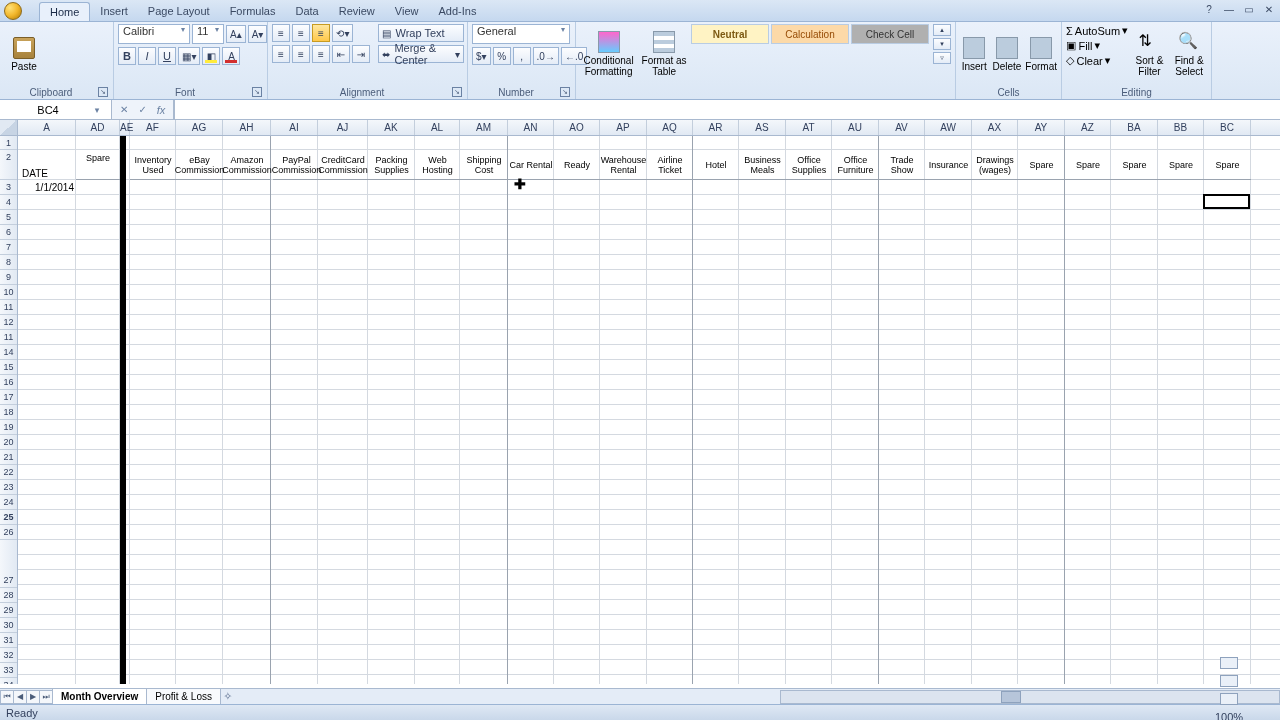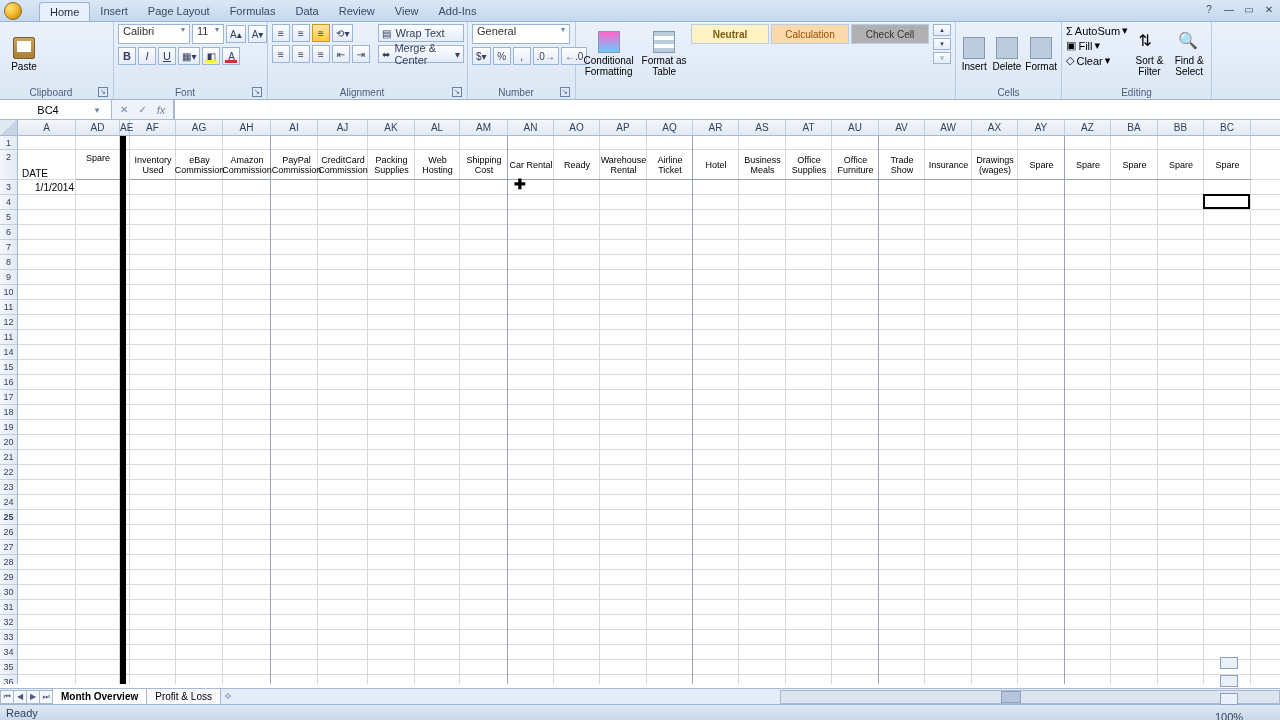--- a/index.html
+++ b/index.html
@@ -349,21 +349,21 @@
       <div class="rowhdr" style="height: 15px;">17</div>
       <div class="rowhdr" style="height: 15px;">18</div>
       <div class="rowhdr" style="height: 15px;">19</div>
       <div class="rowhdr" style="height: 15px;">20</div>
       <div class="rowhdr" style="height: 15px;">21</div>
       <div class="rowhdr" style="height: 15px;">22</div>
       <div class="rowhdr" style="height: 15px;">23</div>
       <div class="rowhdr" style="height: 15px;">24</div>
       <div class="rowhdr" style="height: 15px; font-weight: bold;">25</div>
       <div class="rowhdr" style="height: 15px;">26</div>
-      <div class="rowhdr" style="height: 15px;">27</div>
+      <div class="rowhdr" style="height: 15px; margin-top: 33px;">27</div>
       <div class="rowhdr" style="height: 15px;">28</div>
       <div class="rowhdr" style="height: 15px;">29</div>
       <div class="rowhdr" style="height: 15px;">30</div>
       <div class="rowhdr" style="height: 15px;">31</div>
       <div class="rowhdr" style="height: 15px;">32</div>
       <div class="rowhdr" style="height: 15px;">33</div>
       <div class="rowhdr" style="height: 15px;">34</div>
       <div class="rowhdr" style="height: 15px;">35</div>
       <div class="rowhdr" style="height: 15px;">36</div>
     </div>

